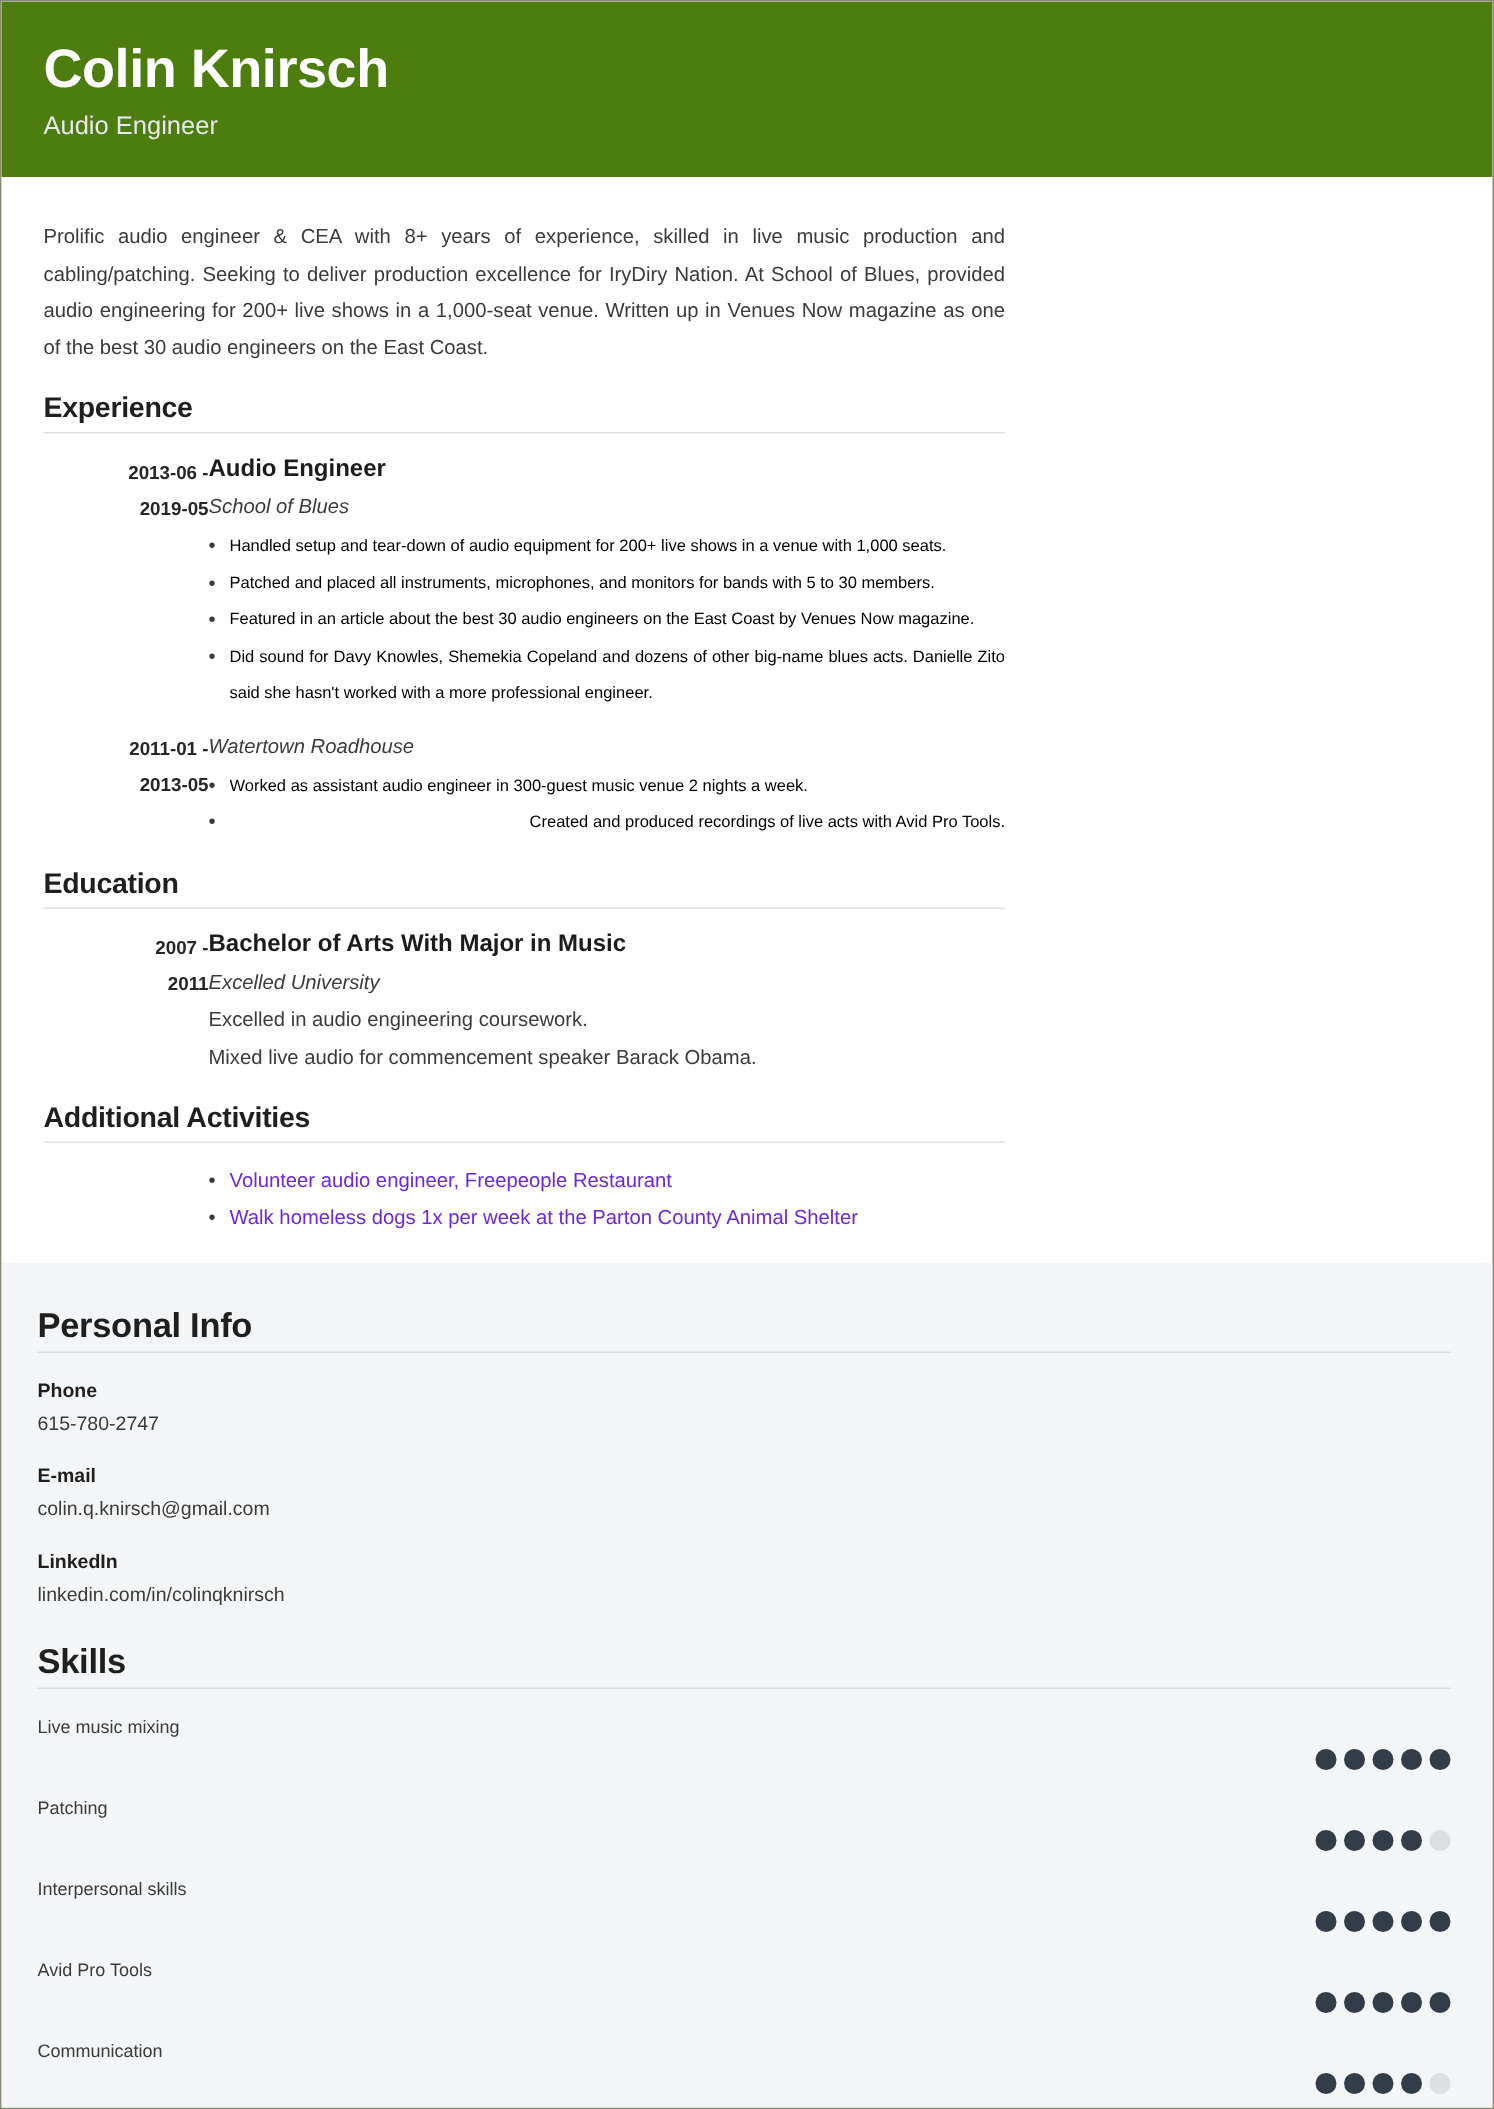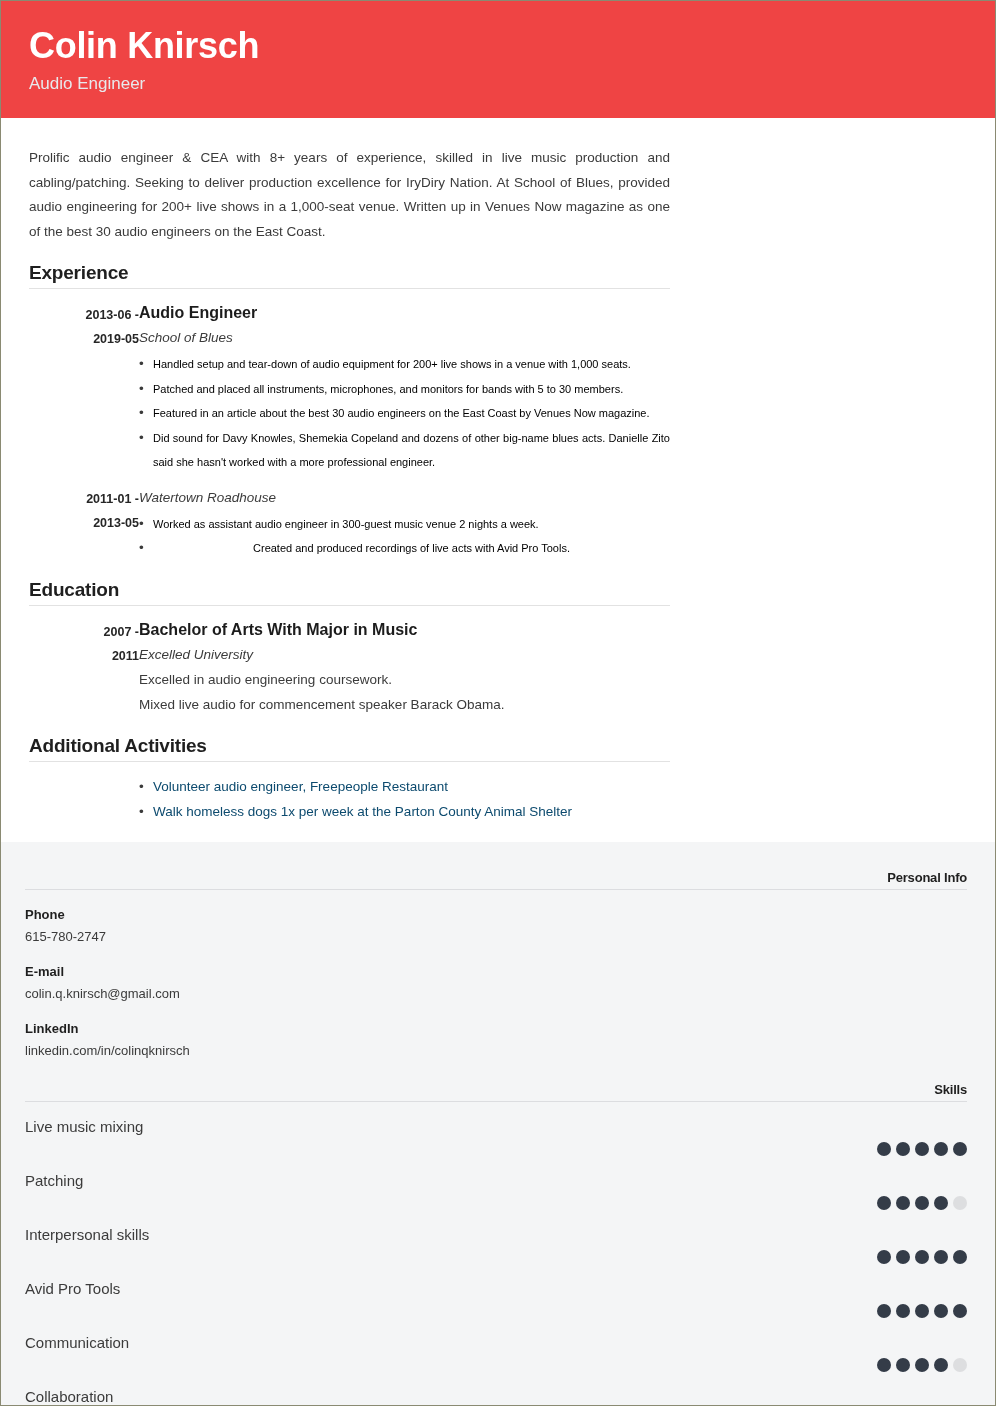--- a/index.html
+++ b/index.html
@@ -17,21 +17,21 @@
     width: 996px;
     height: 1406px;
     box-sizing: border-box;
     background: #ffffff;
     border: 1px solid #8a8a72;
     overflow: hidden;
   }
 
   
   .header {
-    background: #ef4444;
+    background: #4d7c0f;
     height: 117px;
     box-sizing: border-box;
     padding: 24px 0 0 28px;
   }
   .header-name {
     color: #ffffff;
     font-size: 36px;
     font-weight: bold;
     letter-spacing: -0.3px;
     line-height: 42px;
@@ -136,59 +136,58 @@
     margin-bottom: 0;
   }
   .entry-list li::before {
     content: "\2022";
     position: absolute;
     left: 0;
     top: 0;
     color: #3b3b3b;
     font-size: 13.5px;
   }
-  .entry-list li:last-child { text-align: center; }
+  .entry-list li:last-child { text-align: right; }
   .entry-list li.justified:last-child { text-align: justify; }
 
   .entry-note {
     font-size: 13.5px;
     line-height: 25px;
     color: #3b3b3b;
     margin: 0;
   }
 
   
   .activities-list {
     list-style: none;
     margin: 0;
     padding: 0 0 0 110px;
   }
   .activities-list li {
     position: relative;
     padding-left: 14px;
     font-size: 13.5px;
     line-height: 25px;
-    color: #0c4a6e;
+    color: #6d28d9;
   }
   .activities-list li::before {
     content: "\2022";
     position: absolute;
     left: 0;
     top: 0;
     color: #3b3b3b;
   }
 
   
   .side-heading {
-    font-size: 13px;
+    font-size: 23px;
     font-weight: bold;
     color: #1f1f1f;
     margin: 0 0 4px 0;
     letter-spacing: -0.2px;
-    text-align: right;
   }
   .side-rule {
     height: 1px;
     background: #dcdde0;
     margin: 0 0 14px 0;
   }
   .side-section { margin-bottom: 20px; }
 
   .info-label {
     font-size: 13px;
@@ -203,21 +202,21 @@
     line-height: 22px;
     margin: 0 0 13px 0;
     word-break: break-word;
   }
   .info-value:last-child { margin-bottom: 0; }
 
   .skill {
     margin-bottom: 14px;
   }
   .skill-name {
-    font-size: 15px;
+    font-size: 12px;
     color: #3b3b3b;
     line-height: 22px;
     margin: 0 0 4px 0;
   }
   .skill-dots {
     display: flex;
     justify-content: flex-end;
     gap: 5px;
   }
   .dot {

